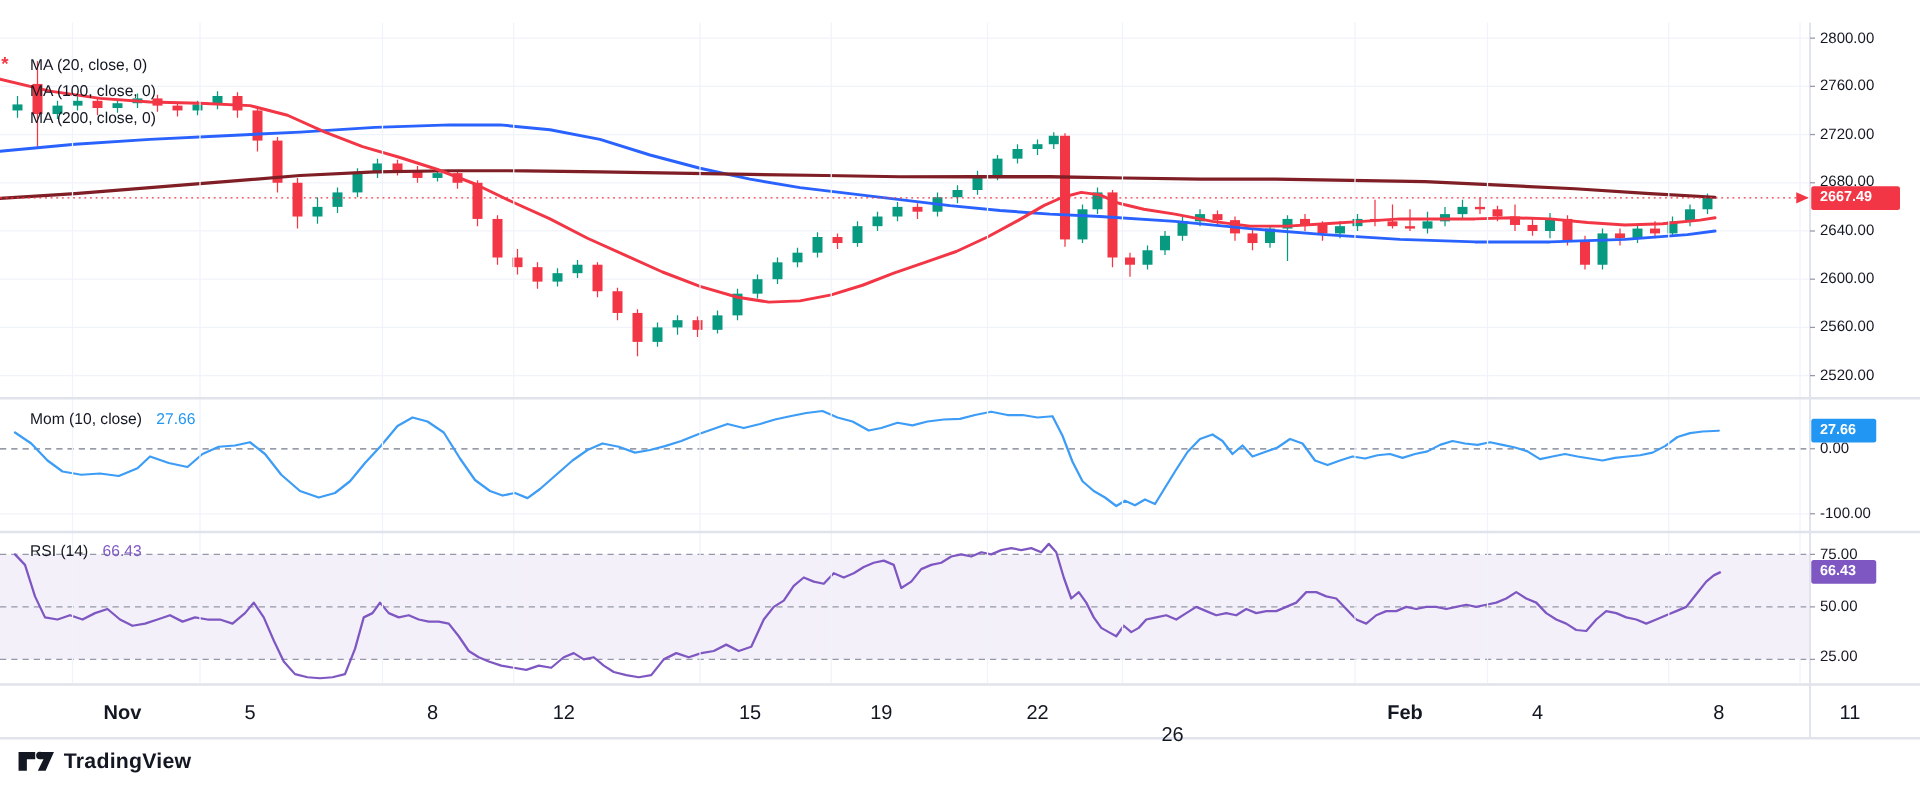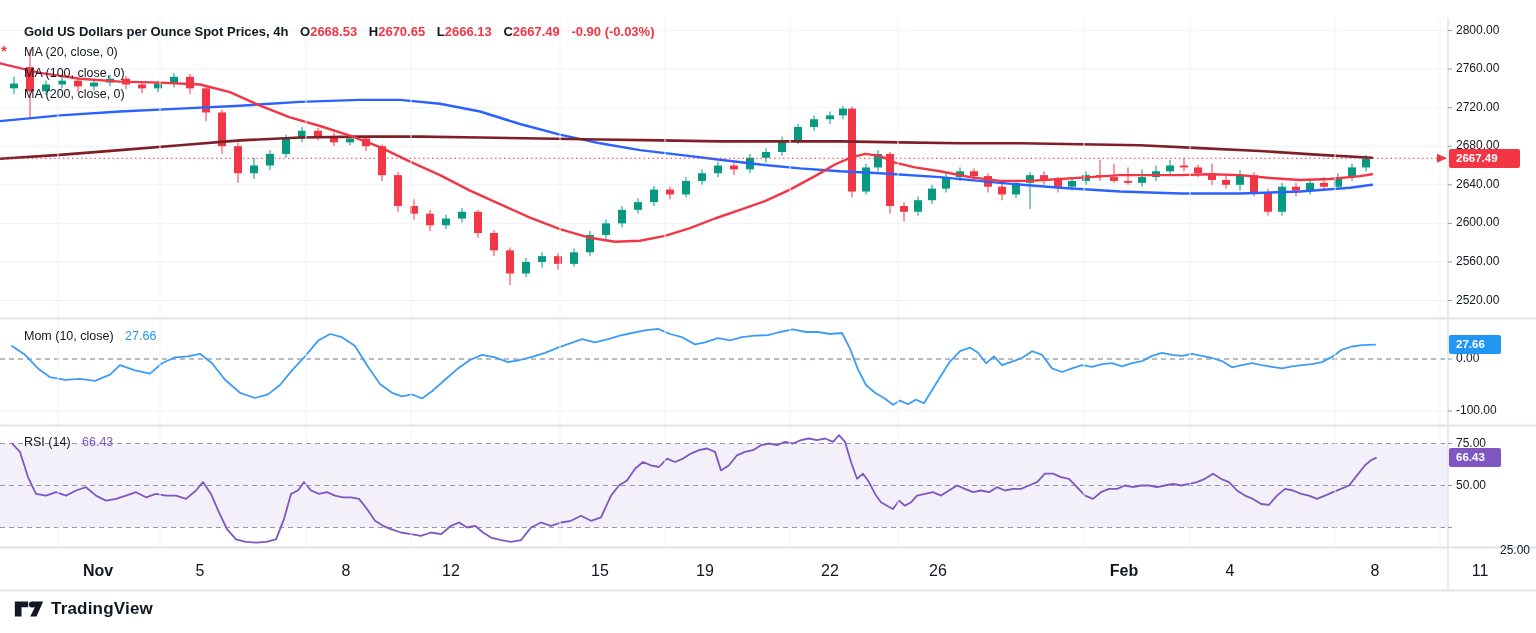--- a/index.html
+++ b/index.html
@@ -274,28 +274,20 @@
       <line x1="1448" y1="223.36" x2="1452" y2="223.36" stroke="#9598a8" stroke-width="1"></line>
       <line x1="1448" y1="261.932" x2="1452" y2="261.932" stroke="#9598a8" stroke-width="1"></line>
       <line x1="1448" y1="300.504" x2="1452" y2="300.504" stroke="#9598a8" stroke-width="1"></line>
       <line x1="1448" y1="359" x2="1452" y2="359" stroke="#9598a8" stroke-width="1"></line>
       <line x1="1448" y1="411" x2="1452" y2="411" stroke="#9598a8" stroke-width="1"></line>
       <line x1="1448" y1="443.5" x2="1452" y2="443.5" stroke="#9598a8" stroke-width="1"></line>
       <line x1="1448" y1="485.5" x2="1452" y2="485.5" stroke="#9598a8" stroke-width="1"></line>
       <line x1="1448" y1="527.5" x2="1452" y2="527.5" stroke="#9598a8" stroke-width="1"></line>
     </svg>
 
-  <div class="hdr title">
-    <span>Gold US Dollars per Ounce Spot Prices, 4h</span>
-    <span class="ohlc-l">O</span><span class="ohlc-v">2668.53</span>
-    <span class="ohlc-l">H</span><span class="ohlc-v">2670.65</span>
-    <span class="ohlc-l">L</span><span class="ohlc-v">2666.13</span>
-    <span class="ohlc-l">C</span><span class="ohlc-v">2667.49</span>
-    <span class="chg">-0.90 (-0.03%)</span>
-  </div>
   <div class="hdr legend-row" style="top:45px"><span>MA (20, close, 0)</span></div>
   <div class="hdr legend-row" style="top:66px"><span>MA (100, close, 0)</span></div>
   <div class="hdr legend-row" style="top:87px"><span>MA (200, close, 0)</span></div>
 
   <div class="hdr" style="top:326px">
     <span class="ind-name">Mom (10, close)</span>
     <span class="ind-val" id="mom-val" style="color: rgb(33, 150, 243);">27.66</span>
   </div>
   <div class="hdr" style="top:432px">
     <span class="ind-name">RSI (14)</span>
@@ -310,29 +302,29 @@
       <div class="tick-label" style="top: 99.644px;">2720.00</div>
       <div class="tick-label" style="top: 138.216px;">2680.00</div>
       <div class="tick-label" style="top: 176.788px;">2640.00</div>
       <div class="tick-label" style="top: 215.36px;">2600.00</div>
       <div class="tick-label" style="top: 253.932px;">2560.00</div>
       <div class="tick-label" style="top: 292.504px;">2520.00</div>
       <div class="tick-label" style="top: 351px;">0.00</div>
       <div class="tick-label" style="top: 403px;">-100.00</div>
       <div class="tick-label" style="top: 435.5px;">75.00</div>
       <div class="tick-label" style="top: 477.5px;">50.00</div>
-      <div class="tick-label" style="top: 543px; margin-left: 44px;">25.00</div>
+      <div class="tick-label" style="top: 518px;">25.00</div>
       <div class="date-label bold" style="top: 562px; left: 58px;">Nov</div>
       <div class="date-label" style="top: 562px; left: 160px;">5</div>
       <div class="date-label" style="top: 562px; left: 306px;">8</div>
       <div class="date-label" style="top: 562px; left: 411px;">12</div>
       <div class="date-label" style="top: 562px; left: 560px; text-align: right;">15</div>
       <div class="date-label" style="top: 562px; left: 665px;">19</div>
       <div class="date-label" style="top: 562px; left: 790px;">22</div>
-      <div class="date-label" style="top: 562px; left: 898px; text-align: center;">26</div>
+      <div class="date-label" style="top: 580px; left: 898px; text-align: center;">26</div>
       <div class="date-label bold" style="top: 562px; left: 1084px;">Feb</div>
       <div class="date-label" style="top: 562px; left: 1190px;">4</div>
       <div class="date-label" style="top: 562px; left: 1335px;">8</div>
       <div class="date-label" style="top: 562px; left: 1440px; text-align: center;">11</div>
       <div class="badge" style="top: 148.779px; background: rgb(242, 54, 69); width: 64px;">2667.49</div>
       <div class="badge" style="top: 335.117px; background: rgb(33, 150, 243); width: 45px;">27.66</div>
       <div class="badge" style="top: 448.398px; background: rgb(126, 87, 194); width: 45px;">66.43</div>
     </div>
 
   <div id="footer">

